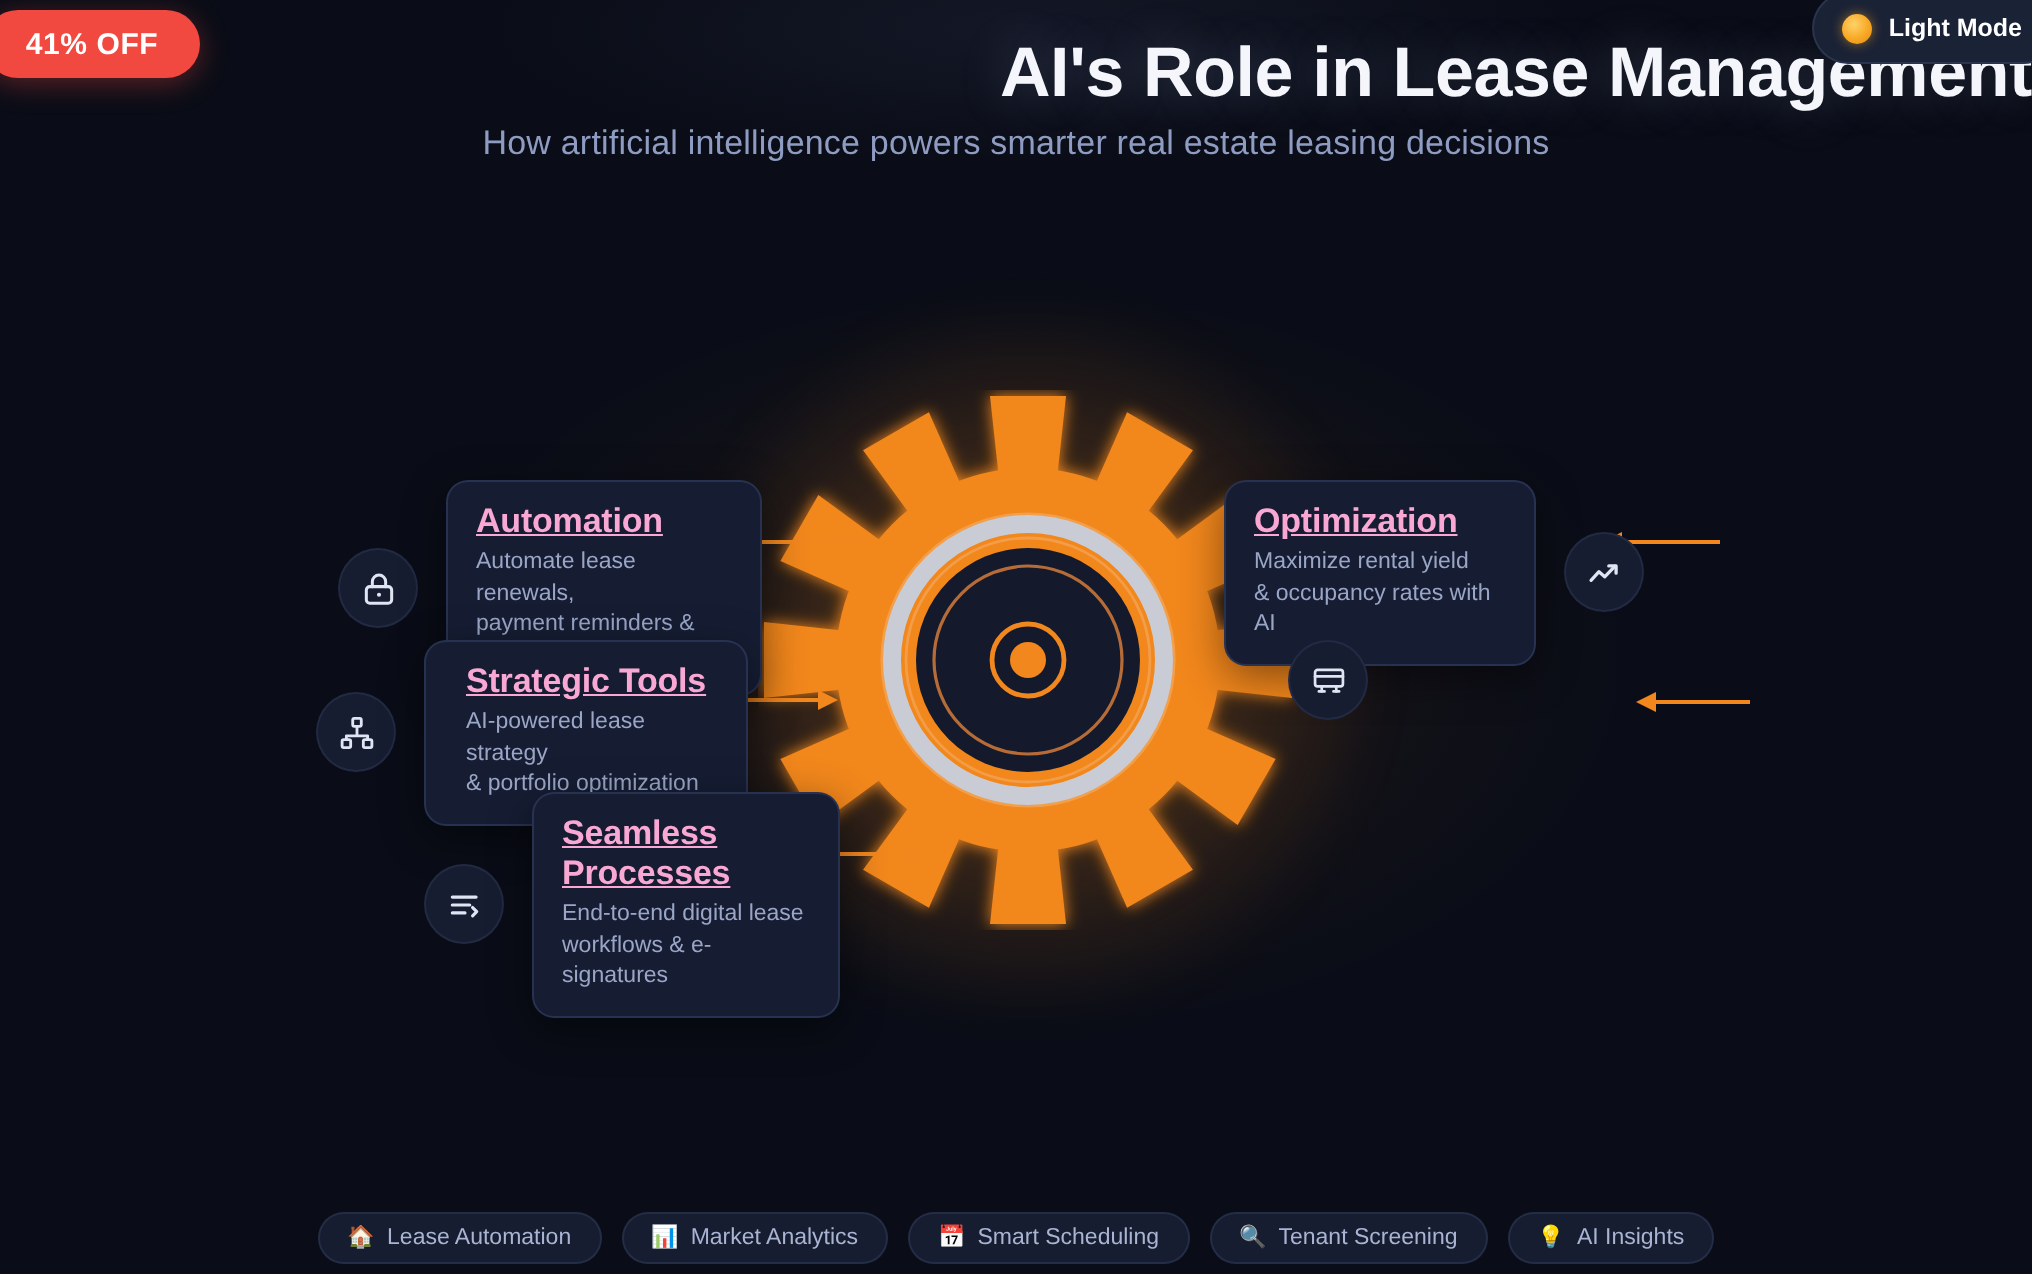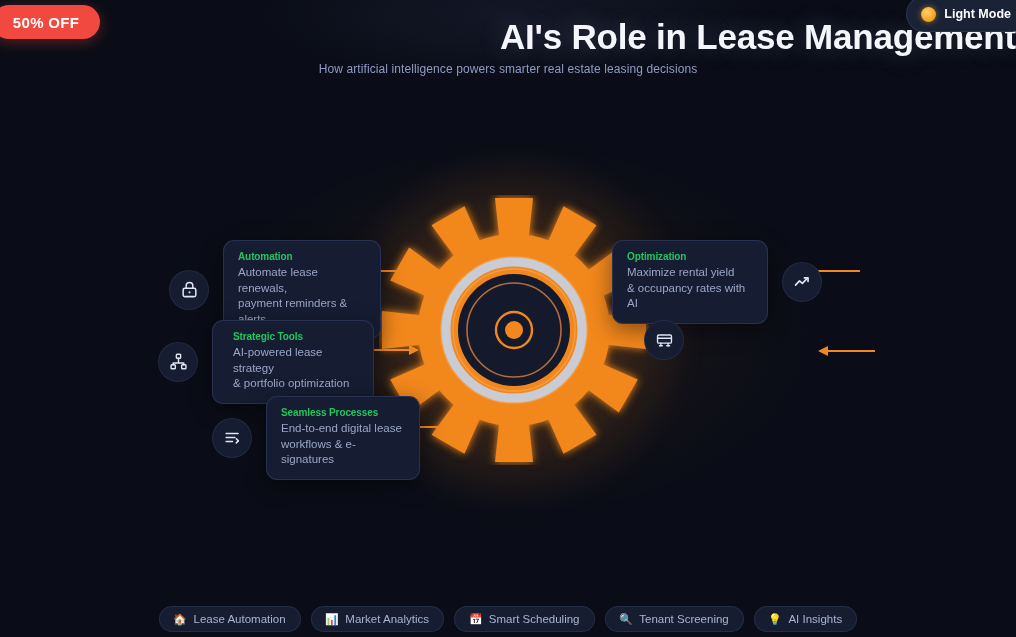--- a/index.html
+++ b/index.html
@@ -90,21 +90,21 @@
     padding-top: 17px;
     font-size: 35px;
     font-weight: bold;
     color: #f4f6fb;
     letter-spacing: -0.2px;
     text-shadow: 0 0 24px rgba(180,190,230,0.25);
     text-align: right;
   }
   #page-subtitle {
     margin: 5px 0 0 0;
-    font-size: 12px;
+    font-size: 17px;
     color: #8f9cc2;
     letter-spacing: 0.1px;
   }
 
   
   #gear-wrap {
     position: absolute;
     left: 514px;
     top: 330px;
     width: 0; height: 0;
@@ -162,25 +162,26 @@
   .icon-bubble svg { display: block; }
 
   .card {
     background: #161d33;
     border: 1px solid rgba(110,135,200,0.20);
     border-radius: 11px;
     padding: 10px 14px 11px 14px;
     box-shadow: 0 6px 22px rgba(0,0,0,0.45);
   }
   .card-title {
-    font-size: 10px;
+    font-size: 17px;
     font-weight: bold;
-    color: #22c55e;
+    color: #f9a8d4;
     letter-spacing: -0.1px;
     margin-bottom: 3px;
+    text-decoration: underline;
   }
   .card-desc {
     font-size: 11.5px;
     line-height: 1.35;
     color: #9aa6c6;
     white-space: pre-line;
   }
 
   
   .feature.left .icon-bubble { margin-right: 14px; }
@@ -211,21 +212,21 @@
     white-space: nowrap;
   }
   .chip .chip-emoji { font-size: 11px; line-height: 1; }
 </style>
 </head>
 <body>
 
 <div id="stage">
 
   <div id="discount-badge">
-    <span>50% OFF</span>
+    <span>41% OFF</span>
   </div>
 
   <div id="light-mode-toggle">
     <span class="sun-icon"></span>
     <span class="lm-label">Light Mode</span>
   </div>
 
   <div id="header">
     <h1 id="page-title">AI's Role in Lease Management</h1>
     <p id="page-subtitle">How artificial intelligence powers smarter real estate leasing decisions</p>

